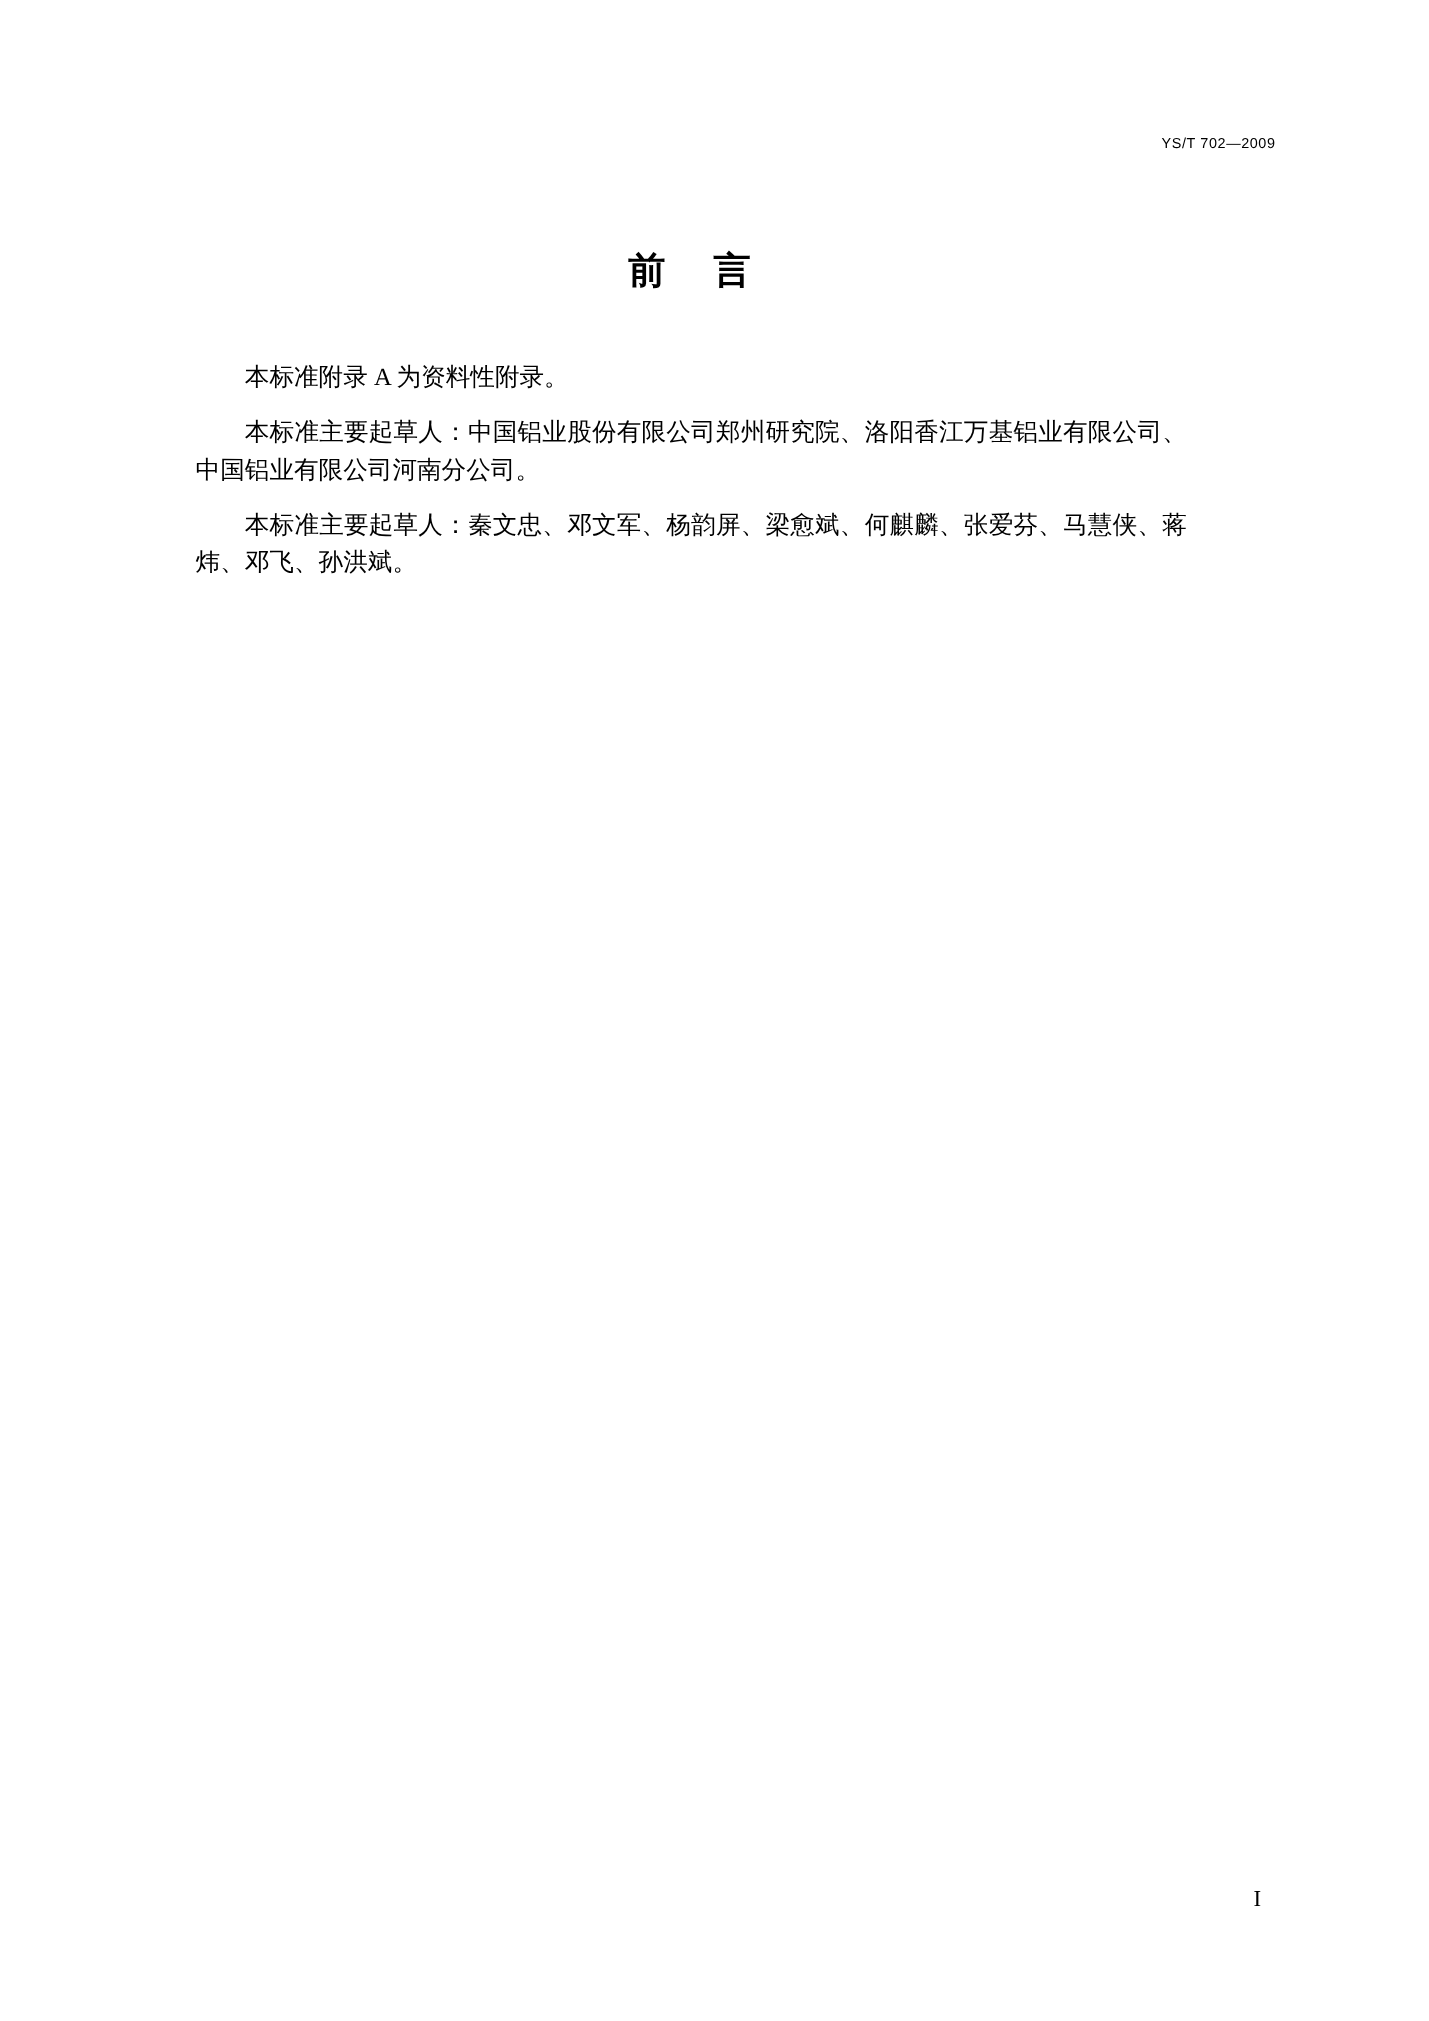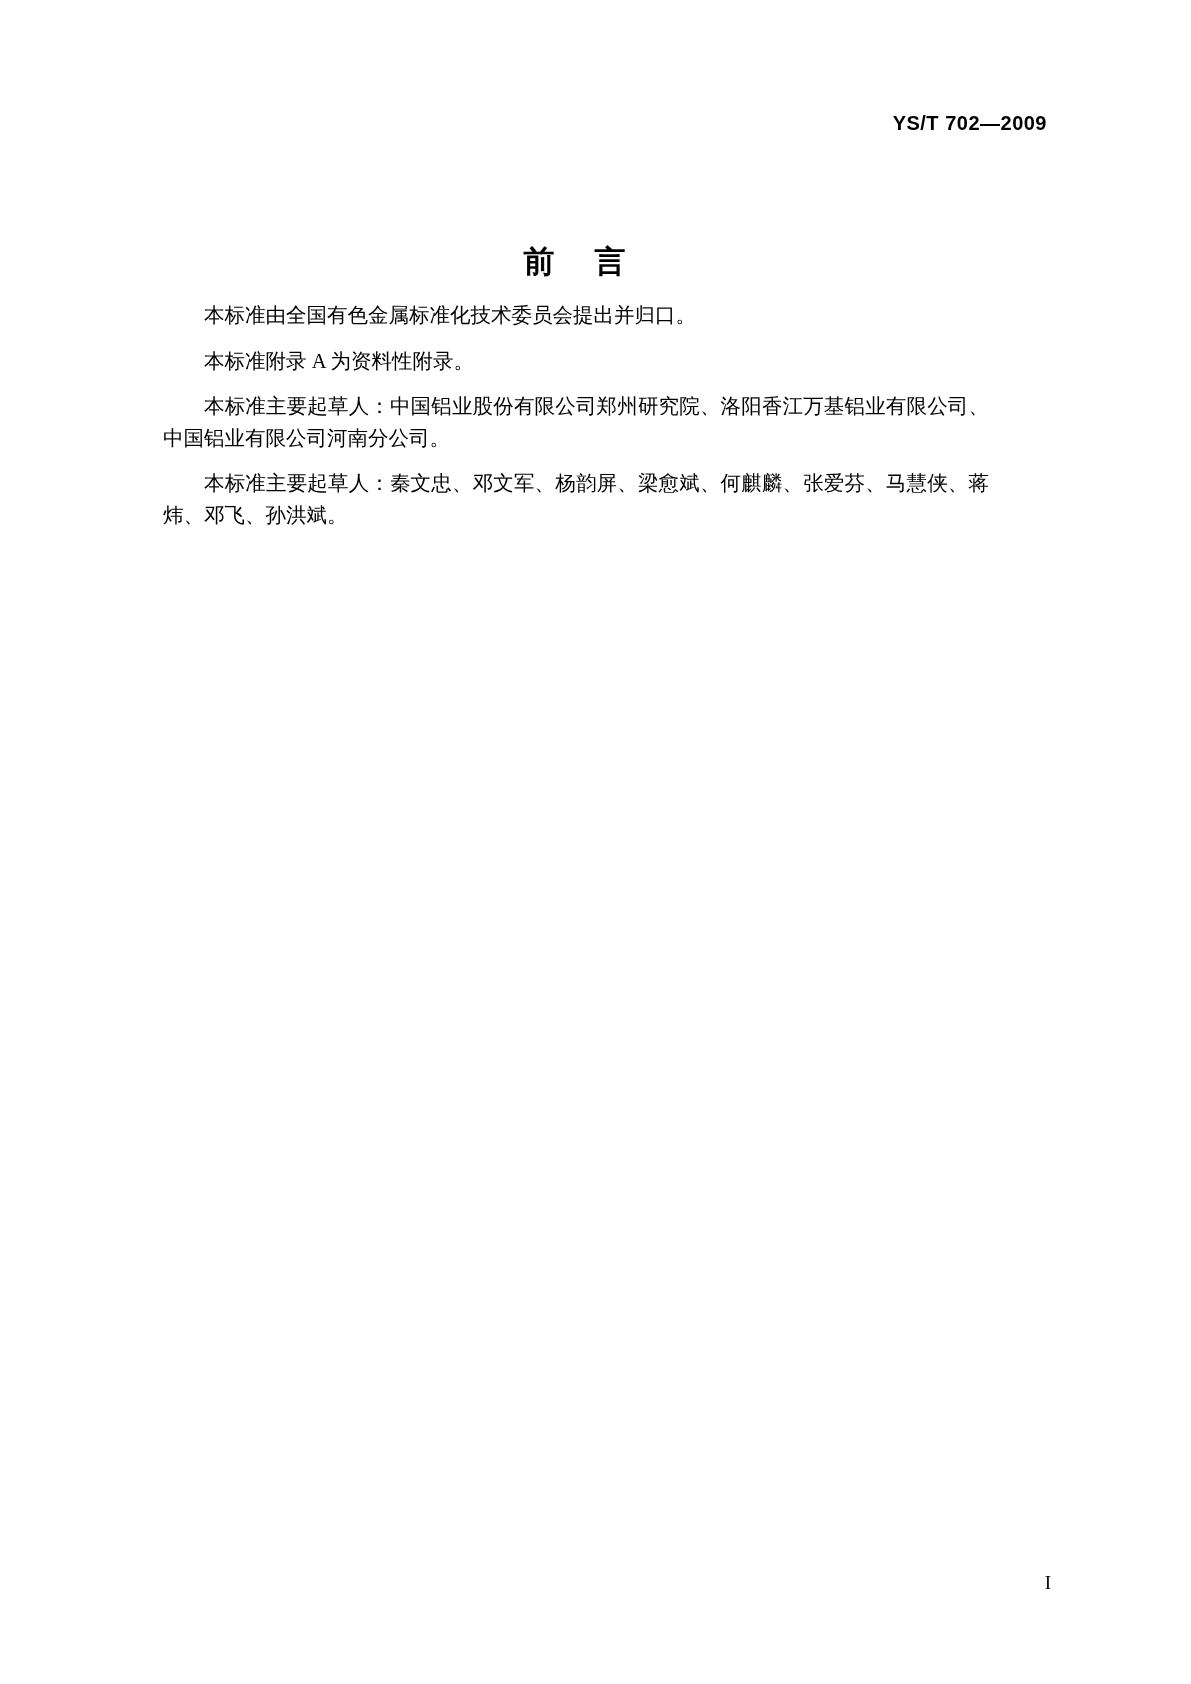--- a/index.html
+++ b/index.html
@@ -21,40 +21,39 @@
     top: 0;
     left: 0;
     width: 1191px;
     height: 1684px;
   }
 
   
   .std-number {
     position: absolute;
     top: 112px;
-    right: 144px;
+    right: 128px;
     font-family: "Liberation Sans", "DejaVu Sans", sans-serif;
-    font-size: 20px;
-    font-weight: bold;
+    font-size: 12px;
+    font-weight: normal;
     letter-spacing: 0.5px;
     white-space: nowrap;
   }
 
   
   .doc-title {
     position: absolute;
     top: 205px;
     left: 0;
     width: 1151px;
     text-align: center;
     font-family: "DejaVu Sans", "Liberation Sans", sans-serif;
     font-size: 31px;
     font-weight: bold;
     letter-spacing: 2px;
-    margin-top: 36px;
   }
   .doc-title .gap {
     display: inline-block;
     width: 38px;
   }
 
   
   .body-block {
     position: absolute;
     top: 300px;
@@ -87,21 +86,20 @@
 
 <div class="page">
 
   <div class="std-number">YS/T 702—2009</div>
 
   <div class="doc-title">
     <span>前</span><span class="gap"></span><span>言</span>
   </div>
 
   <div class="body-block">
-    <p class="para">本标准由全国有色金属标准化技术委员会提出并归口。</p>
     <p class="para">本标准附录 A 为资料性附录。</p>
     <p class="para">本标准主要起草人：中国铝业股份有限公司郑州研究院、洛阳香江万基铝业有限公司、中国铝业有限公司河南分公司。</p>
     <p class="para">本标准主要起草人：秦文忠、邓文军、杨韵屏、梁愈斌、何麒麟、张爱芬、马慧侠、蒋炜、邓飞、孙洪斌。</p>
   </div>
 
   <div class="page-number">I</div>
 
 </div>
 
 </body></html>

